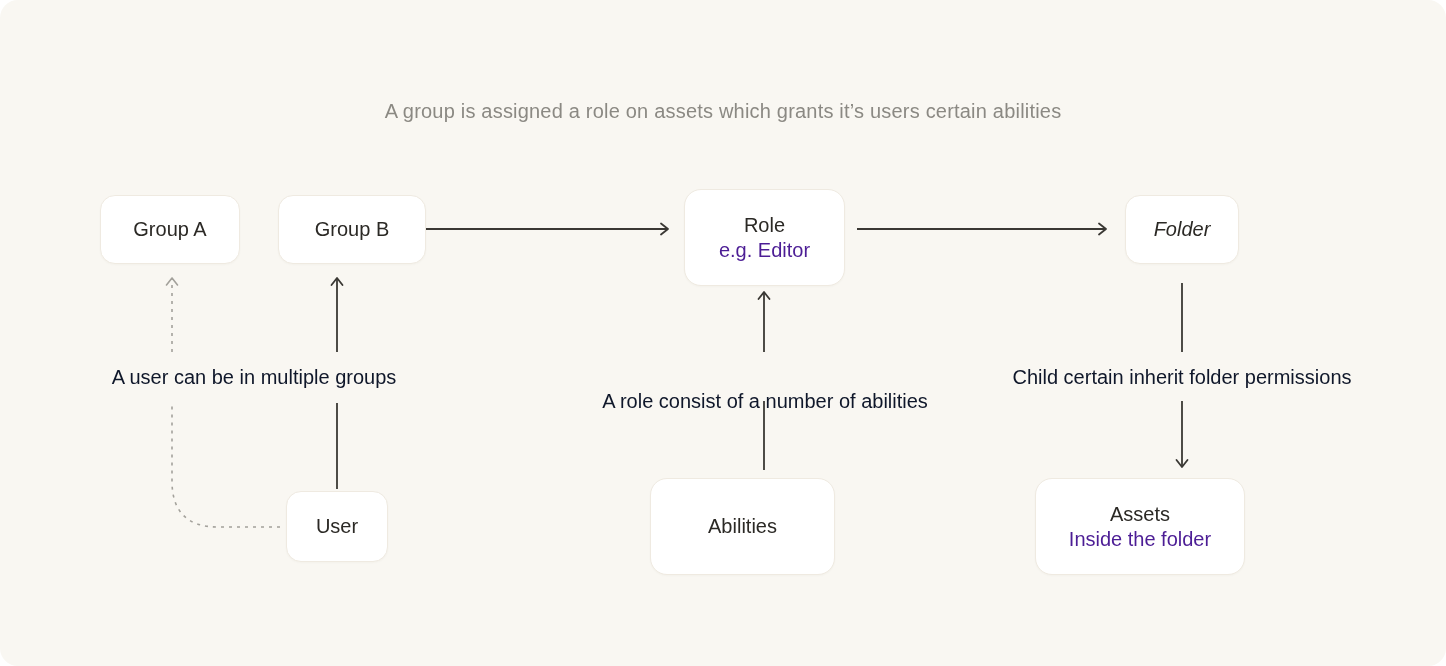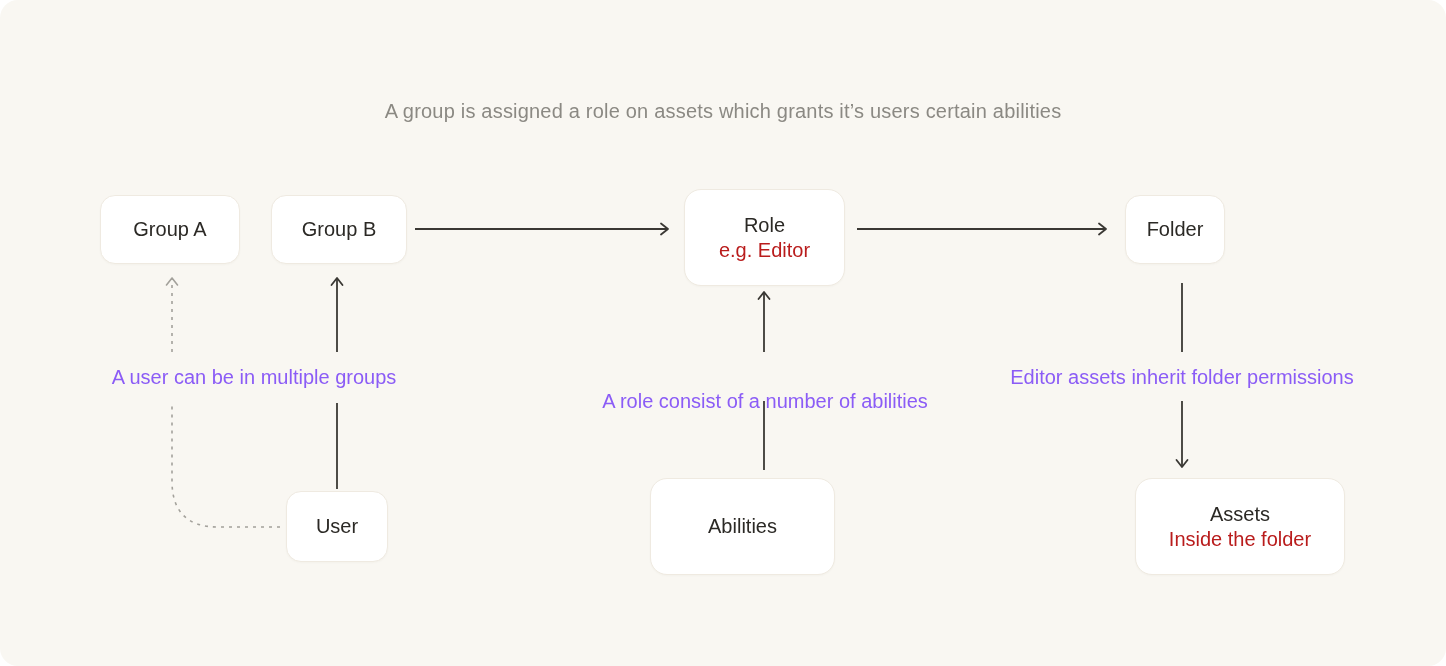--- a/index.html
+++ b/index.html
@@ -45,39 +45,39 @@
     box-sizing: border-box;
   }
   .node-label {
     font-size: 20px;
     color: #2B2925;
     line-height: 25px;
     white-space: nowrap;
   }
   .node-sublabel {
     font-size: 20px;
-    color: #b91c1c;
+    color: #4c1d95;
     line-height: 25px;
     white-space: nowrap;
   }
   .edge-label {
     position: absolute;
     text-align: center;
     font-size: 20px;
-    color: #8b5cf6;
+    color: #0f172a;
     white-space: nowrap;
   }
   
   .n-group-a   { left: 100px;  top: 195px; width: 140px; height: 69px; }
-  .n-group-b   { left: 271px;  top: 195px; width: 136px; height: 69px; }
+  .n-group-b   { left: 278px;  top: 195px; width: 148px; height: 69px; }
   .n-role      { left: 684px;  top: 181px; width: 161px; height: 97px; border-radius: 17px; margin-top: 8px; }
-  .n-folder    { left: 1125px; top: 195px; width: 100px; height: 69px; }
+  .n-folder    { left: 1125px; top: 195px; width: 114px; height: 69px; font-style: italic; }
   .n-user      { left: 286px;  top: 491px; width: 102px; height: 71px; }
   .n-abilities { left: 650px;  top: 478px; width: 185px; height: 97px; border-radius: 17px; }
-  .n-assets    { left: 1135px; top: 478px; width: 210px; height: 97px; border-radius: 17px; }
+  .n-assets    { left: 1035px; top: 478px; width: 210px; height: 97px; border-radius: 17px; }
   
   .l-user-groups       { left: 89px;   top: 366px; width: 330px; }
   .l-role-abilities    { left: 595px;  top: 366px; width: 340px; margin-top: 24px; }
   .l-folder-permissions{ left: 1000px; top: 366px; width: 364px; }
 </style>
 </head>
 <body>
 
 <div class="canvas">
 
@@ -135,15 +135,15 @@
     <div class="node-label">Abilities</div>
   </div>
 
   <div class="node n-assets">
     <div class="node-label">Assets</div>
     <div class="node-sublabel">Inside the folder</div>
   </div>
 
   <div class="edge-label l-user-groups">A user can be in multiple groups</div>
   <div class="edge-label l-role-abilities">A role consist of a number of abilities</div>
-  <div class="edge-label l-folder-permissions">Editor assets inherit folder permissions</div>
+  <div class="edge-label l-folder-permissions">Child certain inherit folder permissions</div>
 
 </div>
 
 </body></html>

